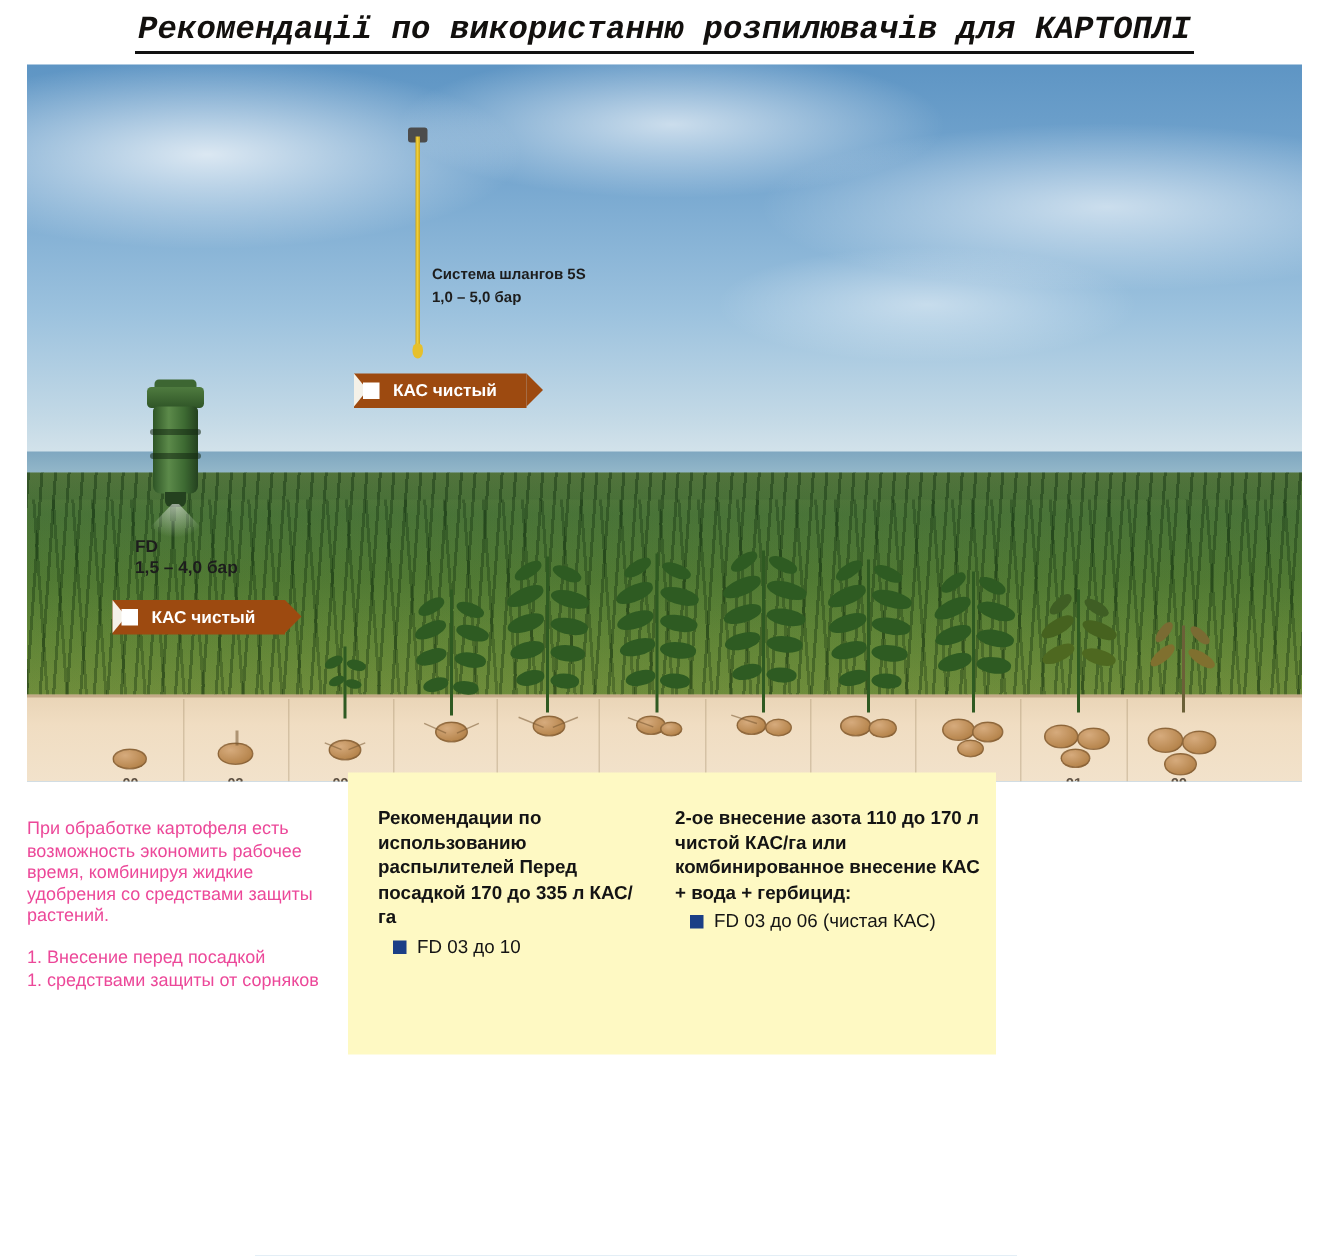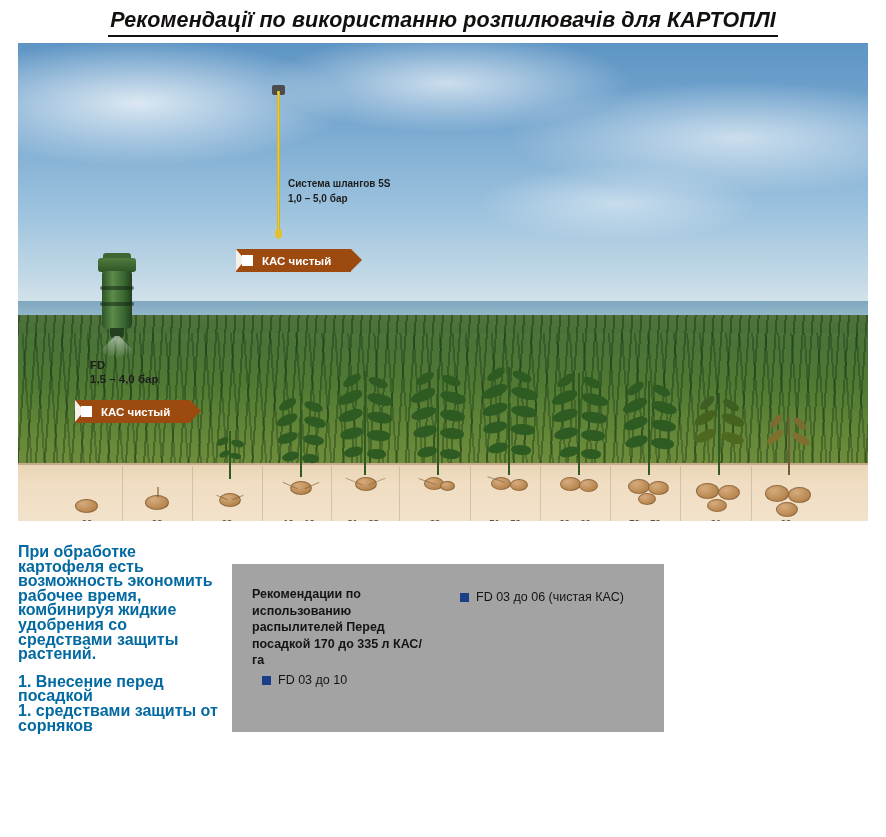--- a/index.html
+++ b/index.html
@@ -16,21 +16,21 @@
 
   
   .title-bar {
     position: absolute;
     left: 0; top: 8px;
     width: 886px;
     text-align: center;
   }
   .title-text {
     display: inline-block;
-    font-family: Liberation Sans, sans-serif;
+    font-family: Liberation Mono, monospace;
     font-weight: bold;
     font-style: italic;
     font-size: 21.5px;
     color: #12100e;
     letter-spacing: 0.1px;
     border-bottom: 2.5px solid #111;
     padding: 0 2px 2px 2px;
     white-space: nowrap;
   }
 
@@ -228,33 +228,32 @@
   .banner-sq {
     position: absolute; left: 6px; top: 6px;
     width: 11px; height: 11px; background: #fff;
   }
 
   
   .left-col {
     position: absolute;
     left: 18px; top: 545px;
     width: 200px;
-    font-size: 16px;
+    font-size: 12px;
     line-height: 14.6px;
-    color: #0369a1;
-    font-weight: bold;
+    color: #ec4899;
   }
   .left-col p { margin: 0; }
   .left-col .gap { height: 13px; }
 
   .panel {
     position: absolute;
-    left: 232px; top: 564px;
-    width: 432px; height: 168px;
-    background: #a3a3a3;
+    left: 232px; top: 515px;
+    width: 432px; height: 188px;
+    background: #fef9c3;
   }
   .panel-col {
     position: absolute;
     top: 22px;
     font-size: 12.5px;
     line-height: 16.5px;
     color: #141414;
   }
   .panel-col-1 { left: 20px; width: 175px; }
   .panel-col-2 { left: 218px; width: 205px; }
@@ -499,19 +498,20 @@
 
   <div class="panel-col panel-col-1">
     <strong>Рекомендации по использованию распылителей Перед посадкой 170 до 335 л КАС/га</strong>
     <div class="bullet-line">
       <span class="bullet"></span>
       <span class="bullet-text">FD 03 до 10</span>
     </div>
   </div>
 
   <div class="panel-col panel-col-2">
+    <strong>2-ое внесение азота 110 до 170 л чистой КАС/га или комбинированное внесение КАС + вода + гербицид:</strong>
     <div class="bullet-line">
       <span class="bullet"></span>
       <span class="bullet-text">FD 03 до 06 (чистая КАС)</span>
     </div>
   </div>
 
 </div>
 
 </body></html>

